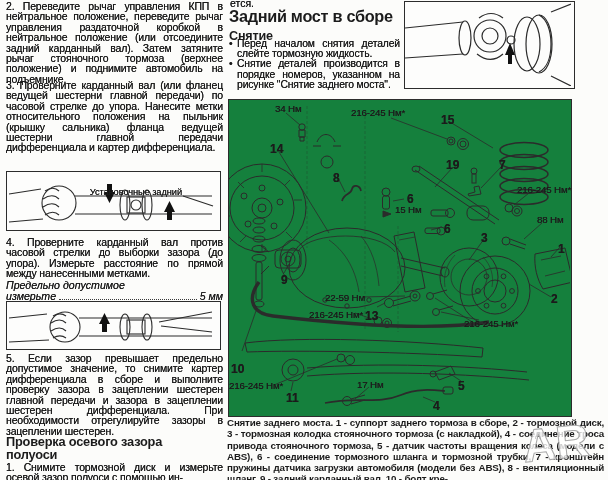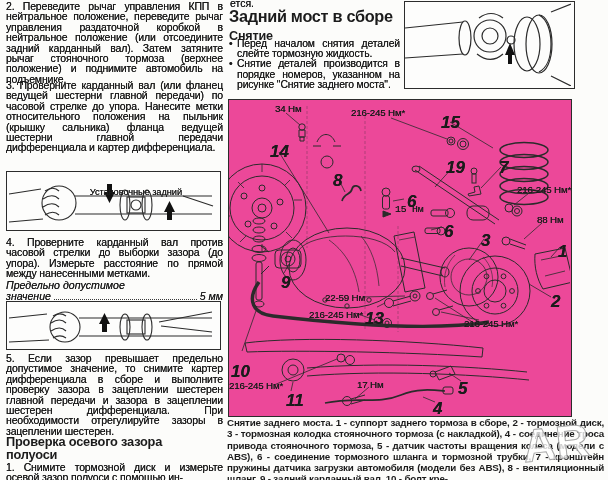--- a/index.html
+++ b/index.html
@@ -51,27 +51,27 @@
   }
   .bullet::before{content:"•";position:absolute;left:0;top:0;}
   
   .ujoint-box{
     position:absolute;left:404px;top:1px;width:169px;height:86px;
     border:1.7px solid #2c2c2c;background:#fdfdfc;overflow:hidden;
   }
   
   .diagram-box{
     position:absolute;left:228px;top:99px;width:344px;height:318px;
-    border:1.7px solid #2c2c2c;background:#ec4899;box-sizing:border-box;
+    border:1.7px solid #2c2c2c;background:#15803d;box-sizing:border-box;
   }
   .diagram-box svg.art{position:absolute;left:0;top:0;}
   .labels{position:absolute;inset:0;}
   .dlabel{position:absolute;white-space:nowrap;text-shadow:0 0 .4px #222;}
   .dlabel.t{font-size:9.8px;letter-spacing:-0.2px;}
-  .dlabel.n{font-size:17px;font-weight:bold;font-style:italic;}
+  .dlabel.n{font-size:12px;font-weight:bold;}
   
   .caption{
     position:absolute;left:227px;top:417px;width:377px;margin:0;
     font-size:9.8px;font-weight:bold;line-height:11.3px;letter-spacing:-0.2px;
     text-align:justify;text-align-last:left;
   }
   
   .watermark{position:absolute;left:518px;top:396px;pointer-events:none;}
 </style>
 </head>
@@ -100,21 +100,21 @@
         <path d="M160,48 h5 v-8 h3 l-5.5,-11 l-5.5,11 h3 z" fill="#111"></path>
       </svg>
       <div class="fig-label">Установочные задний</div>
     </div>
 
     <p style="top:237px">4. Проверните карданный вал против часовой стрелки до выборки зазора (до упора). Измерьте расстояние по прямой между нанесенными метками.</p>
 
     <div class="spec" style="top:280px">
       <div>Предельно допустимое</div>
       <div class="row">
-        <span>значение</span>
+        <span>измерьте</span>
         <span class="leader"></span>
         <span>5 мм</span>
       </div>
     </div>
 
     <div class="figure" style="top:301px;height:47px">
       <svg width="213" height="44" viewBox="0 0 213 44">
         <g stroke="#2b2b2b" fill="none" stroke-width="1.1">
           <path d="M2,16 L40,12 M2,40 L42,38"></path>
           <circle cx="58" cy="25" r="15"></circle>
@@ -336,21 +336,21 @@
     <div class="dlabel t" style="left: 46px; top: 3px;"><span>34 Нм</span></div>
         <div class="dlabel t" style="left: 122px; top: 7px;"><span>216-245 Нм*</span></div>
         <div class="dlabel n" style="left: 41px; top: 42px;"><span>14</span></div>
         <div class="dlabel n" style="left: 212px; top: 13px;"><span>15</span></div>
         <div class="dlabel n" style="left: 217px; top: 58px;"><span>19</span></div>
         <div class="dlabel n" style="left: 270px; top: 58px;"><span>7</span></div>
         <div class="dlabel t" style="left: 288px; top: 84px;"><span>216-245 Нм*</span></div>
         <div class="dlabel t" style="left: 308px; top: 114px;"><span>88 Нм</span></div>
         <div class="dlabel n" style="left: 104px; top: 71px;"><span>8</span></div>
         <div class="dlabel n" style="left: 178px; top: 92px;"><span>6</span></div>
-        <div class="dlabel t" style="left: 166px; top: 104px; font-family: Liberation Mono, monospace;"><span>15 Нм</span></div>
+        <div class="dlabel t" style="left: 166px; top: 104px;"><span>15 Нм</span></div>
         <div class="dlabel n" style="left: 215px; top: 122px;"><span>6</span></div>
         <div class="dlabel n" style="left: 329px; top: 142px;"><span>1</span></div>
         <div class="dlabel n" style="left: 252px; top: 131px;"><span>3</span></div>
         <div class="dlabel n" style="left: 322px; top: 192px;"><span>2</span></div>
         <div class="dlabel t" style="left: 96px; top: 192px;"><span>22-59 Нм</span></div>
         <div class="dlabel n" style="left: 136px; top: 203px; margin-top: 6px;"><span>13</span></div>
         <div class="dlabel t" style="left: 80px; top: 209px;"><span>216-245 Нм*</span></div>
         <div class="dlabel n" style="left: 52px; top: 173px;"><span>9</span></div>
         <div class="dlabel n" style="left: 2px; top: 262px;"><span>10</span></div>
         <div class="dlabel t" style="left: 0px; top: 280px;"><span>216-245 Нм*</span></div>

